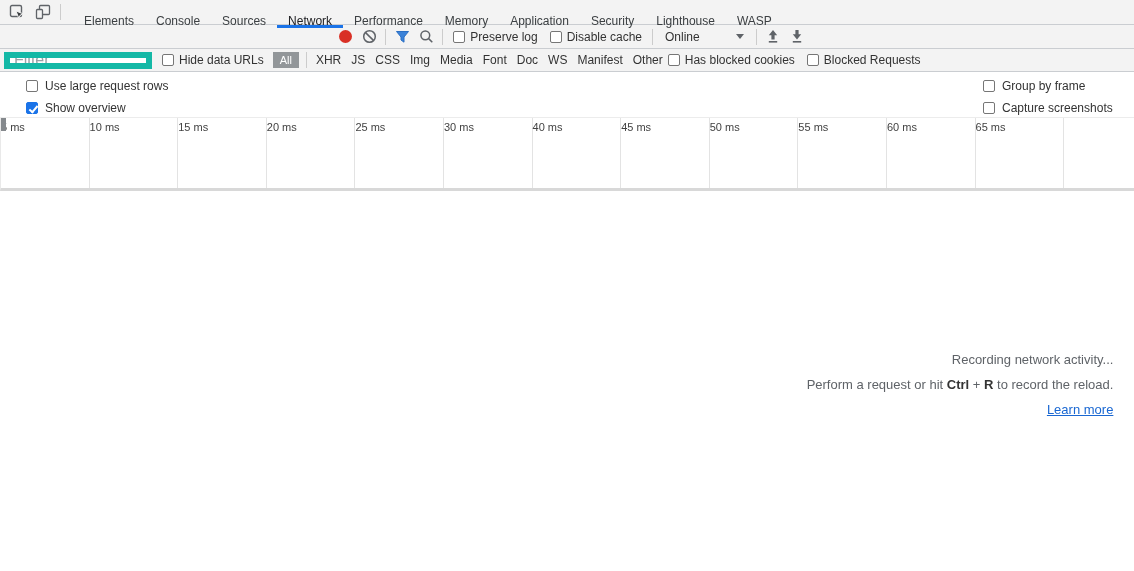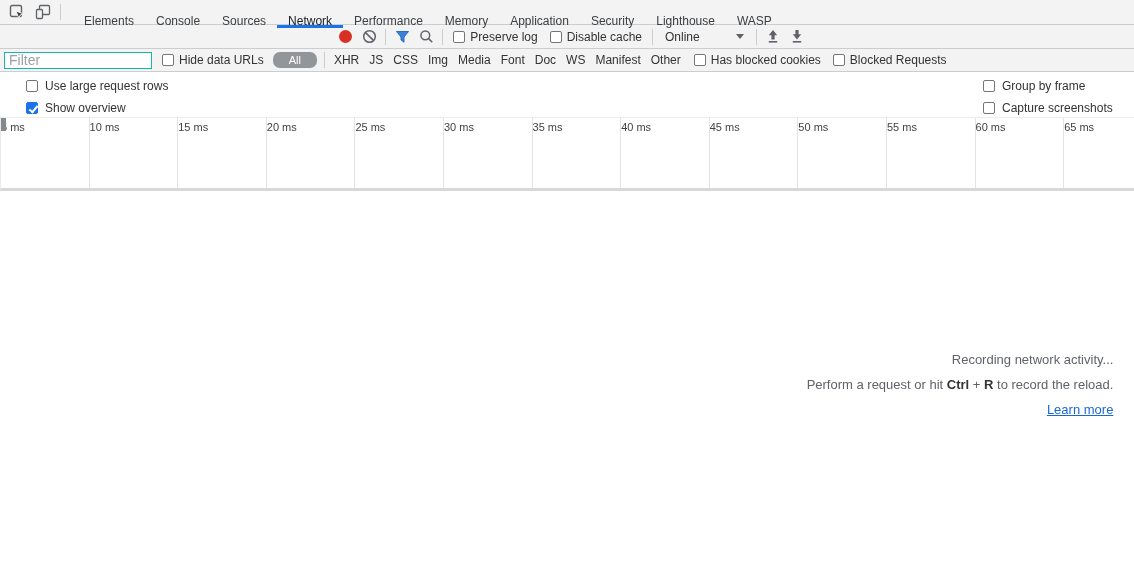--- a/index.html
+++ b/index.html
@@ -50,27 +50,27 @@
   }
   .throttle { display:flex; align-items:center; gap:36px; padding:0 8px; cursor:pointer; white-space:nowrap; }
   .dd-arrow { width:0; height:0; border-left:4px solid transparent; border-right:4px solid transparent; border-top:5px solid #5f6368; }
   
   .filterbar {
     height:23px; flex:0 0 23px; background:var(--toolbarBg,#f3f3f3);
     border-bottom:1px solid var(--border,#cacdd1);
     display:flex; align-items:center; padding-left:4px;
   }
   .filter-input {
-    width:148px; height:17px; border:1px solid #14b8a6; background:#fff;
-    font-family:inherit; font-size:14px; padding:0 4px; color:#333; outline:none;
+    width:148px; height:17px; border:6px solid #14b8a6; background:#fff;
+    font-family:inherit; font-size:16px; padding:0 4px; color:#333; outline:none;
   }
   .filter-input::placeholder { color:#9aa0a6; }
   .type-pill {
-    background:var(--pill,#929699); color:#fff; border-radius:7px; height:16px;
-    display:flex; align-items:center; padding:0 16px; font-size:11px; cursor:pointer; margin:0 3px;
+    background:var(--pill,#929699); color:#fff; border-radius:0; height:16px;
+    display:flex; align-items:center; padding:0 7px; font-size:11px; cursor:pointer; margin:0 3px;
   }
   .type-item { padding:0 5px; cursor:pointer; color:#333; white-space:nowrap; }
   .types { display:flex; align-items:center; }
   
   .options { flex:0 0 46px; background:#fff; border-bottom:1px solid #ececec; position:relative; }
   .opt-col-left { position:absolute; left:8px; top:3px; }
   .opt-col-right { position:absolute; left:965px; top:3px; }
   .opt-row { display:flex; align-items:center; gap:7px; height:22px; cursor:pointer; white-space:nowrap;padding-left:18px; }
   
   .overview {
@@ -190,21 +190,21 @@
       <span class="type-item">JS</span>
       <span class="type-item">CSS</span>
       <span class="type-item">Img</span>
       <span class="type-item">Media</span>
       <span class="type-item">Font</span>
       <span class="type-item">Doc</span>
       <span class="type-item">WS</span>
       <span class="type-item">Manifest</span>
       <span class="type-item">Other</span>
     </div>
-    <div class="chk-row" style="margin-left:8px">
+    <div class="chk-row" style="margin-left:0">
       <span class="cb"></span>
       <span>Has blocked cookies</span>
     </div>
     <div class="chk-row">
       <span class="cb"></span>
       <span>Blocked Requests</span>
     </div>
   </div>
 
   <div class="options">
@@ -231,21 +231,20 @@
   </div>
 
   <div class="overview">
     <div class="overview-marker"></div>
     <div class="tick">5 ms</div>
     <div class="tick">10 ms</div>
     <div class="tick">15 ms</div>
     <div class="tick">20 ms</div>
     <div class="tick">25 ms</div>
     <div class="tick">30 ms</div>
-    <div class="tick">35 ms</div>
     <div class="tick">40 ms</div>
     <div class="tick">45 ms</div>
     <div class="tick">50 ms</div>
     <div class="tick">55 ms</div>
     <div class="tick">60 ms</div>
     <div class="tick">65 ms</div>
   </div>
 
   <div class="content">
     <div class="empty-msg">

